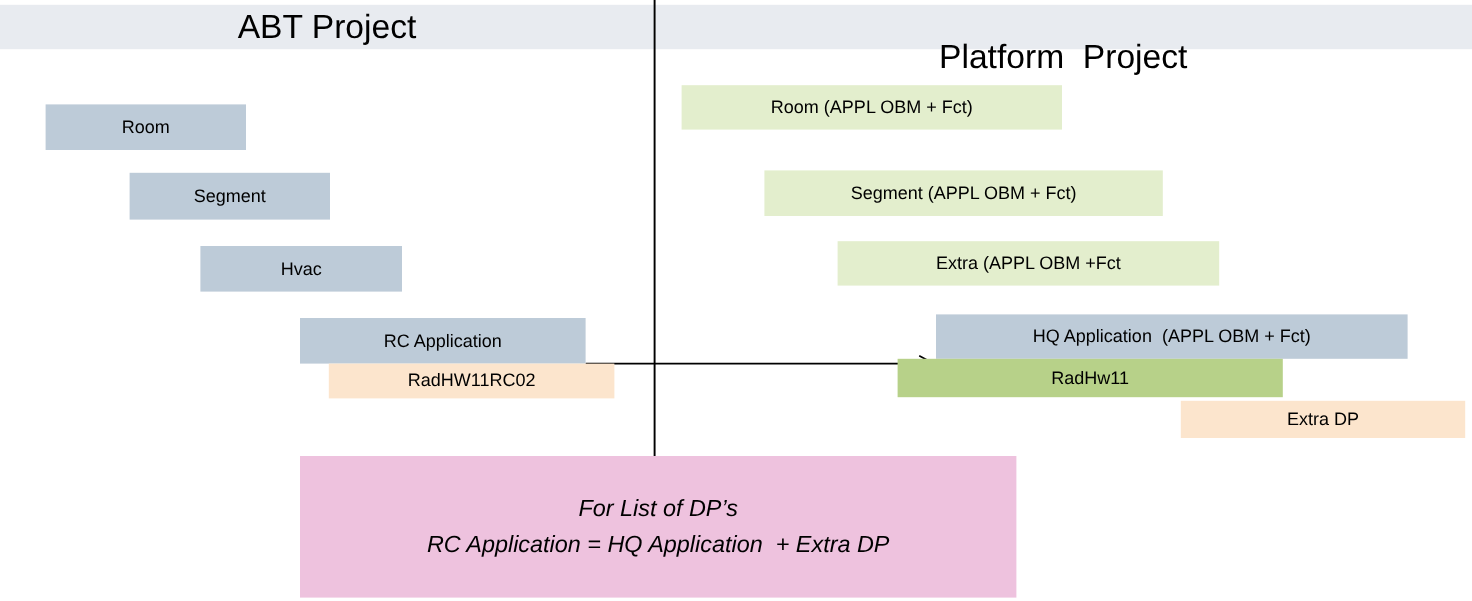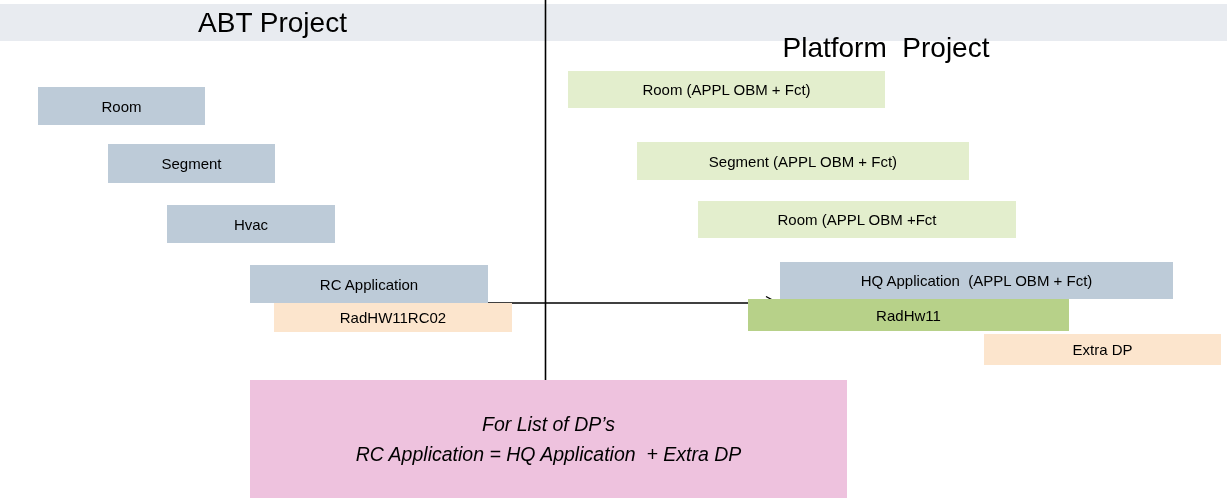--- a/index.html
+++ b/index.html
@@ -81,21 +81,21 @@
   </svg>
 
   <div class="box steel" style="left:38px;  top:87px;  width:167px; height:38px">Room</div>
   <div class="box steel" style="left:108px; top:144px; width:167px; height:39px">Segment</div>
   <div class="box steel" style="left:167px; top:205px; width:168px; height:38px">Hvac</div>
   <div class="box steel" style="left:250px; top:265px; width:238px; height:38px">RC Application</div>
   <div class="box peach" style="left:250px; top:303px; width:238px; height:29px">RadHW11RC02</div>
 
   <div class="box pale" style="left:568px; top:71px;  width:317px; height:37px">Room (APPL OBM + Fct)</div>
   <div class="box pale" style="left:637px; top:142px; width:332px; height:38px">Segment (APPL OBM + Fct)</div>
-  <div class="box pale" style="left:698px; top:201px; width:318px; height:37px">Room (APPL OBM +Fct</div>
+  <div class="box pale" style="left:698px; top:201px; width:318px; height:37px">Extra (APPL OBM +Fct</div>
   <div class="box steel" style="left:780px; top:262px; width:393px; height:37px">HQ Application  (APPL OBM + Fct)</div>
   <div class="box green" style="left:748px; top:299px; width:321px; height:32px">RadHw11</div>
   <div class="box peach" style="left:960px; top:334px; width:237px; height:31px">Extra DP</div>
 
   <div class="note">
     <div>For List of DP’s</div>
     <div>RC Application = HQ Application  + Extra DP</div>
   </div>
 
 </div>

